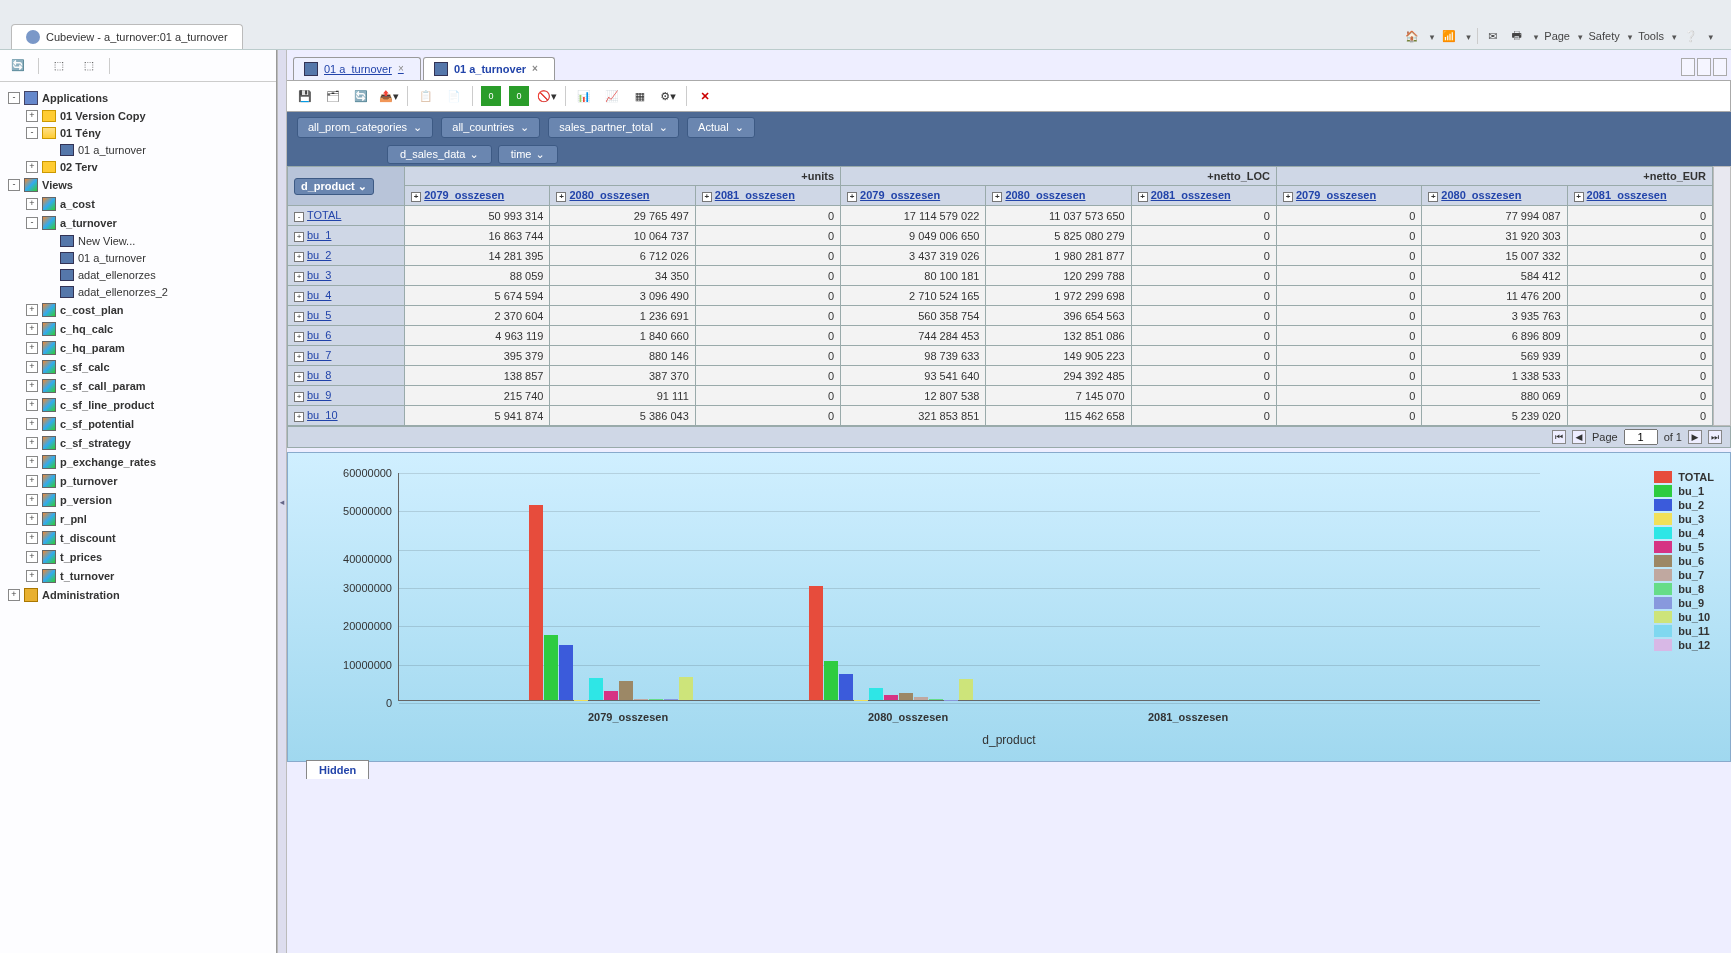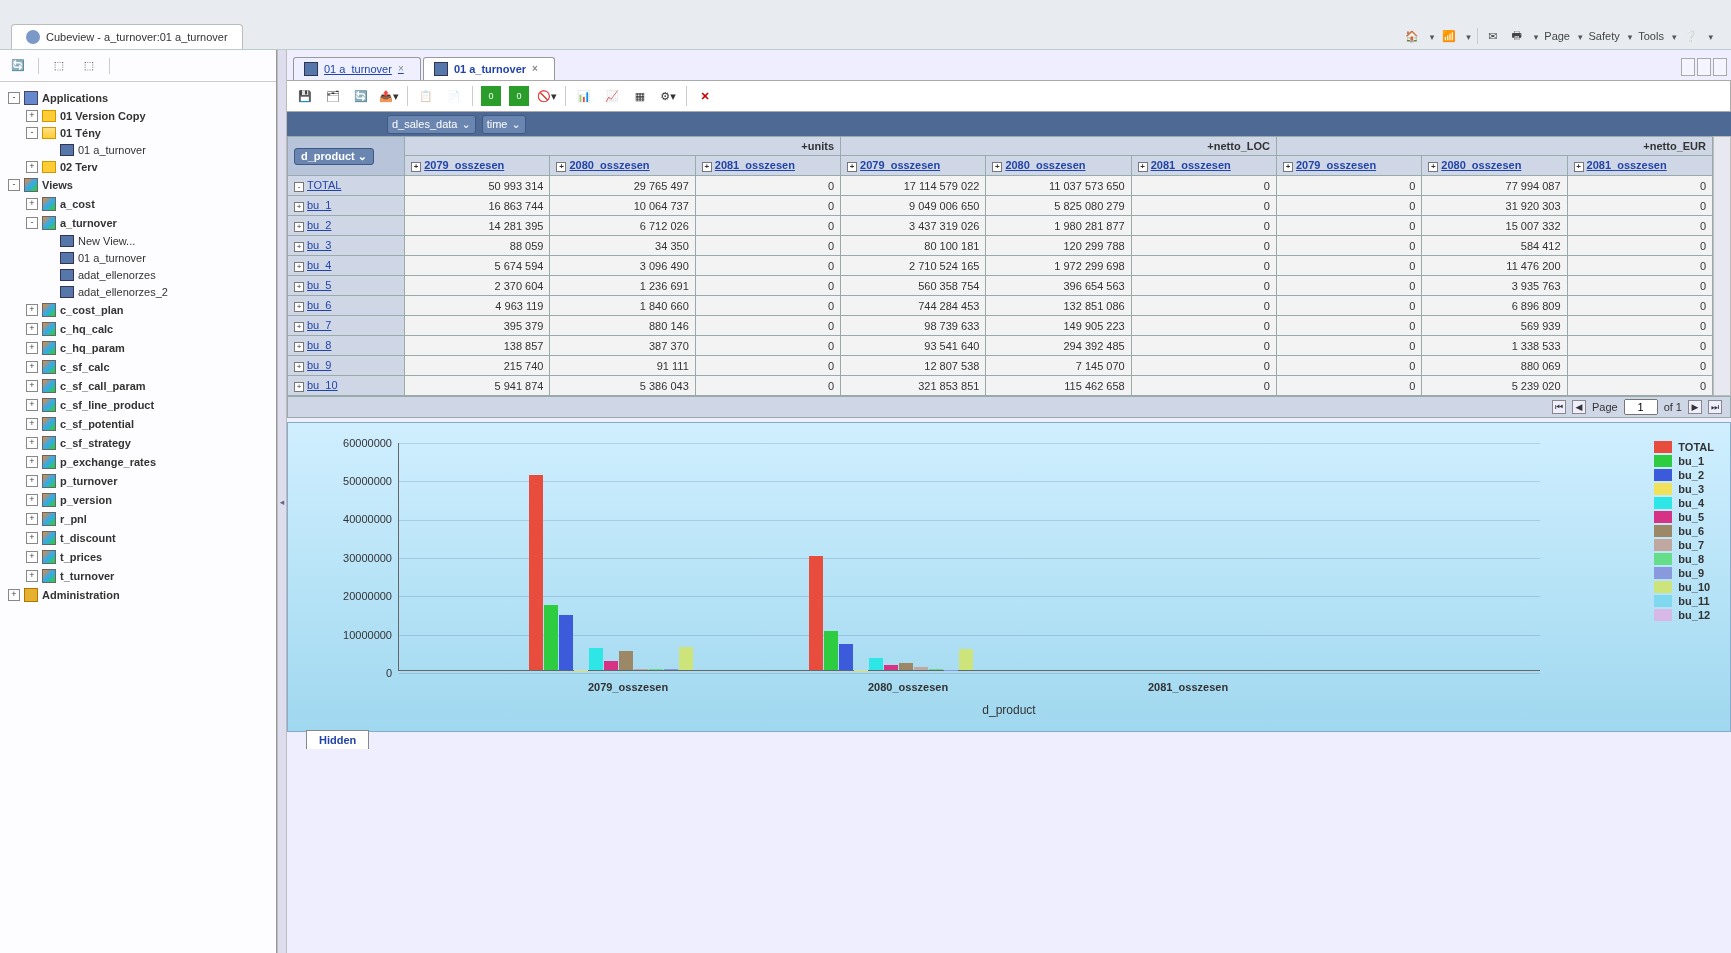--- a/index.html
+++ b/index.html
@@ -58,21 +58,21 @@
 .view-toolbar .vsep{ border-left:1px solid #ccc;height:20px;}
 
 .context-bar { height: 30px; background: #4e6a94; display: flex; align-items: center; padding: 0 10px; gap: 8px; }
 .ctx-pill { background: #6a86b0; border: 1px solid #3d5a84; border-radius: 3px; color: #fff; padding: 3px 10px; display: flex; align-items: center; gap: 6px; cursor: pointer; font-size: 11px; }
 .ctx-pill::after{content:"⌄";font-size:11px;}
 
 
 .grid-wrap { display: flex; flex-direction: column; }
 .grid-dimhdr { background: #4e6a94; color: #fff; display: flex; height:24px; align-items:center;}
 .grid-dimhdr .spacer{ width:100px; }
-.grid-dimhdr .pill{ background:#6a86b0;border:1px solid #3d5a84;border-radius:3px;padding:2px 4px;margin-right:6px;display:flex;align-items:center;gap:4px;}
+.grid-dimhdr .pill{ background:#6a86b0;border:1px solid #3d5a84;border-radius:3px;padding:2px 12px;margin-right:6px;display:flex;align-items:center;gap:4px;}
 .grid-dimhdr .pill::after{content:"⌄";}
 
 .grid-table { border-collapse: collapse; width: 100%; table-layout: fixed; }
 .grid-table th, .grid-table td { border: 1px solid #9aa; padding: 3px 6px; font-size: 11px; }
 .grid-table .ghdr { background: #cfd7e6; color:#2244aa; text-decoration: underline; cursor:pointer; text-align:left; }
 .grid-table .ghdr .exp-sm{ display:inline-block;width:10px;height:10px;border:1px solid #777;font-size:8px;line-height:8px;text-align:center;margin-right:3px;color:#333;background:#fff;}
 .grid-table .grphdr { background:#cfd7e6; font-weight:bold; text-align:right;}
 .grid-table .corner { background:#b8c4d9; color:#2244aa; text-align:left;}
 .grid-table .corner .pill{display:inline-flex;align-items:center;gap:3px;background:#6a86b0;border:1px solid #3d5a84;color:#fff;border-radius:3px;padding:1px 6px;}
 .grid-table .corner .pill::after{content:"⌄";}
@@ -350,20 +350,34 @@
         <span class="tico">🚫▾</span>
         <span class="vsep"></span>
         <span class="tico">📊</span>
         <span class="tico">📈</span>
         <span class="tico">▦</span>
         <span class="tico">⚙▾</span>
         <span class="vsep"></span>
         <span class="tico" style="color:#c00;font-weight:bold">✕</span>
       </div>
 
+      <div class="context-bar">
+        <div class="ctx-pill">
+            <span>all_prom_categories</span>
+          </div>
+        <div class="ctx-pill">
+            <span>all_countries</span>
+          </div>
+        <div class="ctx-pill">
+            <span>sales_partner_total</span>
+          </div>
+        <div class="ctx-pill">
+            <span>Actual</span>
+          </div>
+      </div>
 
       <div class="grid-wrap">
         <div class="grid-dimhdr">
           <div class="spacer"></div>
           <div class="pill">
               <span>d_sales_data</span>
             </div>
           <div class="pill">
               <span>time</span>
             </div>
@@ -651,21 +665,21 @@
               <span class="sw" style="background:#d8b8e6"></span>
               <span>bu_12</span>
             </div>
           </div>
         <div class="chart-axis-title">d_product</div>
         <div class="hidden-tab">Hidden</div>
       <div class="chart-ylab" style="top: 244px;">0</div>
           <div class="chart-ylab" style="top: 205.667px;">10000000</div>
           <div class="chart-ylab" style="top: 167.333px;">20000000</div>
           <div class="chart-ylab" style="top: 129px;">30000000</div>
-          <div class="chart-ylab" style="top: 90px;">40000000</div>
+          <div class="chart-ylab" style="top: 100px;">40000000</div>
           <div class="chart-ylab" style="top: 52.3333px;">50000000</div>
           <div class="chart-ylab" style="top: 14px;">60000000</div>
           <div class="chart-xlab" style="left: 300px;">2079_osszesen</div>
           <div class="chart-xlab" style="left: 580px;">2080_osszesen</div>
           <div class="chart-xlab" style="left: 860px;">2081_osszesen</div>
         </div>
     </div>
   </div>
 </div>
 

